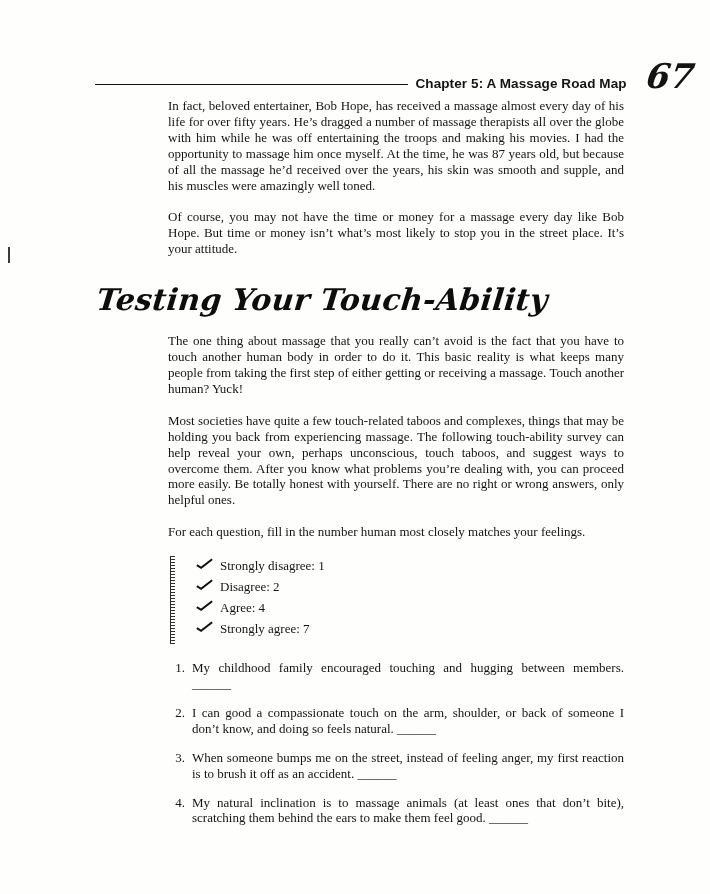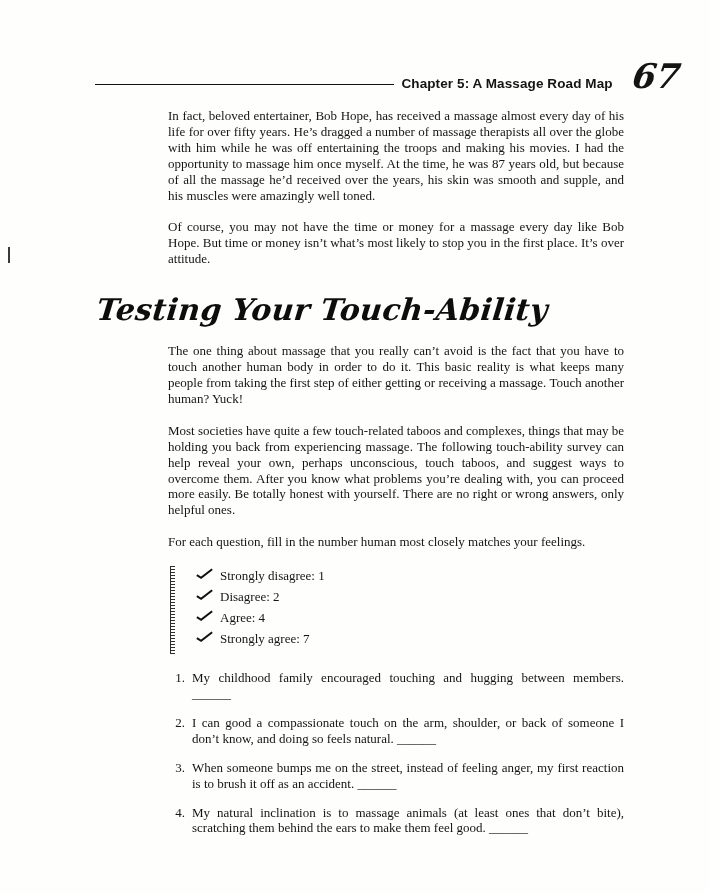--- a/index.html
+++ b/index.html
@@ -13,21 +13,21 @@
   .page {
     position:relative;
     width:710px; height:894px;
     background:#fefefd;
     padding-top:56px;
   }
   
   .chapter-header {
     display:flex;
     align-items:baseline;
-    margin:0 30px 0 95px;
+    margin:0 16px 0 95px;
     height:42px;
   }
   .header-rule {
     flex:1;
     border-bottom:1.5px solid #111;
     transform:translateY(-3px);
   }
   .chapter-title {
     font-family:"Liberation Sans", sans-serif;
     font-weight:bold;
@@ -53,21 +53,21 @@
     background:#3a3a3a;
   }
   
   .content {
     margin-left:168px;
     width:456px;
     font-size:13px;
     line-height:15.9px;
     text-align:justify;
   }
-  .block1 { margin-top:10px; }
+  .block1 { }
   .content p { margin-bottom:16px; }
   .section-heading {
     margin:26px 0 16px 95px;
     font-family:"DejaVu Serif", serif;
     font-style:italic;
     font-weight:bold;
     font-size:30px;
     line-height:34px;
     letter-spacing:0.3px;
     transform:skewX(-6deg);
@@ -121,21 +121,21 @@
   <div class="scan-mark"></div>
 
   <header class="chapter-header">
     <div class="header-rule"></div>
     <div class="chapter-title">Chapter 5: A Massage Road Map</div>
     <div class="page-number">67</div>
   </header>
 
   <div class="content block1">
     <p>In fact, beloved entertainer, Bob Hope, has received a massage almost every day of his life for over fifty years. He’s dragged a number of massage therapists all over the globe with him while he was off entertaining the troops and making his movies. I had the opportunity to massage him once myself. At the time, he was 87 years old, but because of all the massage he’d received over the years, his skin was smooth and supple, and his muscles were amazingly well toned.</p>
-    <p>Of course, you may not have the time or money for a massage every day like Bob Hope. But time or money isn’t what’s most likely to stop you in the first place. It’s over attitude.</p>
+    <p>Of course, you may not have the time or money for a massage every day like Bob Hope. But time or money isn’t what’s most likely to stop you in the street place. It’s your attitude.</p>
   </div>
 
   <h1 class="section-heading">Testing Your Touch-Ability</h1>
 
   <div class="content block2">
     <p>The one thing about massage that you really can’t avoid is the fact that you have to touch another human body in order to do it. This basic reality is what keeps many people from taking the first step of either getting or receiving a massage. Touch another human? Yuck!</p>
     <p>Most societies have quite a few touch-related taboos and complexes, things that may be holding you back from experiencing massage. The following touch-ability survey can help reveal your own, perhaps unconscious, touch taboos, and suggest ways to overcome them. After you know what problems you’re dealing with, you can proceed more easily. Be totally honest with yourself. There are no right or wrong answers, only helpful ones.</p>
     <p>For each question, fill in the number human most closely matches your feelings.</p>
 
     <div class="checklist">

